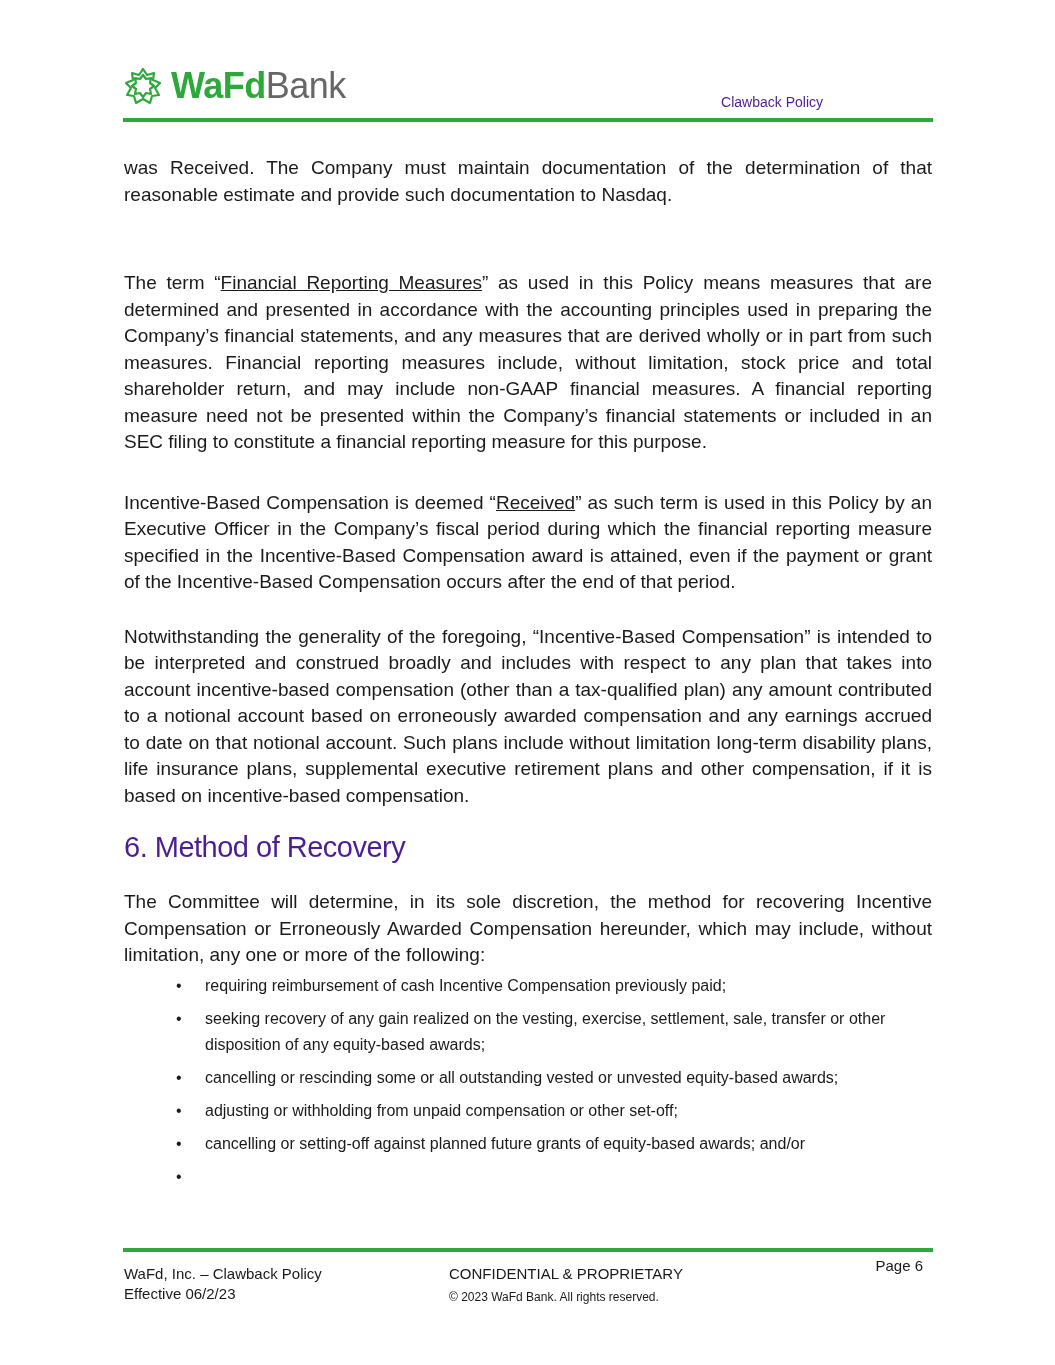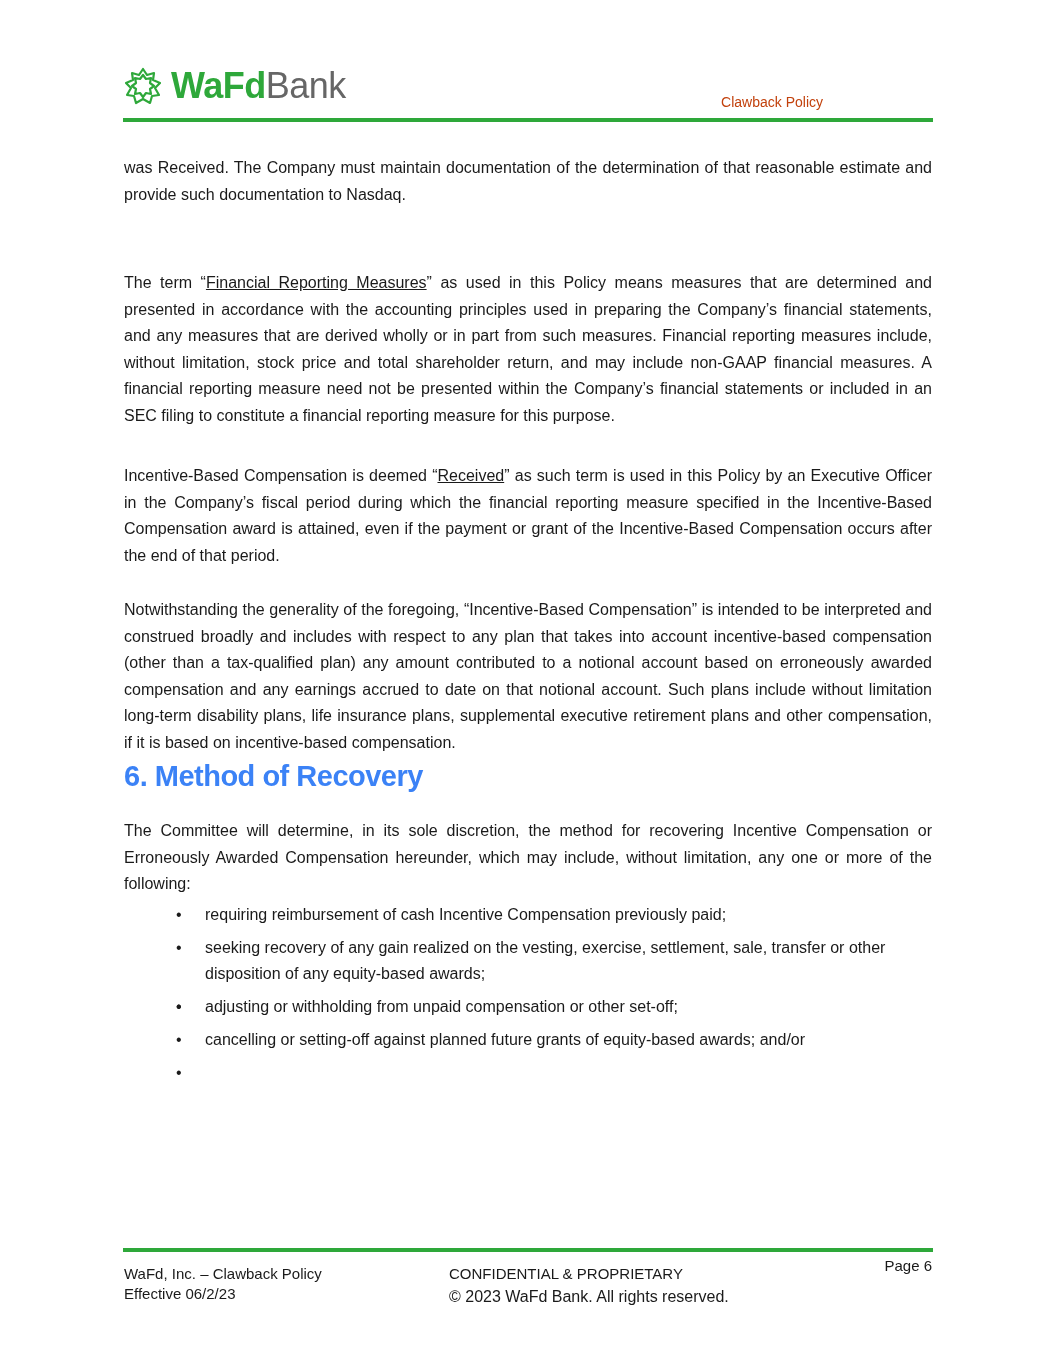--- a/index.html
+++ b/index.html
@@ -7,45 +7,45 @@
          font-family: "Liberation Sans", sans-serif; color: #1a1a1a; }
   .page { position: absolute; left: 0; top: 0; width: 1055px; height: 1365px; }
 
   
   .header { position: absolute; left: 123px; top: 64px; width: 810px; height: 60px; }
   .logo { position: absolute; left: 0; top: 2px; display: flex; align-items: center; }
   .logo-mark { width: 40px; height: 40px; }
   .logo-text { margin-left: 8px; font-size: 36px; line-height: 40px; letter-spacing: -0.5px; }
   .logo-wafd { color: #2ea83a; font-weight: bold; }
   .logo-bank { color: #666666; font-weight: normal; }
-  .header-title { position: absolute; right: 110px; top: 30px; font-size: 14px; color: #c2410c; }
+  .header-title { position: absolute; right: 110px; top: 30px; font-size: 14px; color: #4c1d95; }
   .header-rule { position: absolute; left: 0; top: 54px; width: 810px; height: 4px; background: #2ea83a; }
 
   
   .content { position: absolute; left: 124px; top: 155px; width: 808px; }
-  p.para { margin: 0; font-size: 16px; line-height: 26.5px; text-align: justify; }
+  p.para { margin: 0; font-size: 19px; line-height: 26.5px; text-align: justify; }
   .u { text-decoration: underline; }
   .gap-lg { height: 34px; }
   .gap-md { height: 28px; }
 
-  h2.section { margin: 0 0 0 0; font-size: 29px; font-weight: bold; line-height: 40px;
-               letter-spacing: -0.5px; color: #3b82f6; }
+  h2.section { margin: 18px 0 0 0; font-size: 29px; font-weight: normal; line-height: 40px;
+               letter-spacing: -0.5px; color: #4c1d95; }
 
   ul.bullets { list-style: none; margin: 4px 0 0 0; padding: 0; }
   ul.bullets li { position: relative; padding-left: 81px; font-size: 16px; line-height: 26.5px;
                   margin-bottom: 6.5px; text-align: left; }
   ul.bullets li .dot { position: absolute; left: 52px; top: 0; }
 
   
   .footer-rule { position: absolute; left: 123px; top: 1248px; width: 810px; height: 4px; background: #2ea83a; }
   .footer { position: absolute; left: 124px; top: 1256px; width: 808px; font-size: 15px; color: #1a1a1a; }
   .footer-left { position: absolute; left: 0; top: 8px; line-height: 20px; }
   .footer-center { position: absolute; left: 325px; top: 8px; line-height: 20px; }
-  .footer-center .small { font-size: 16px; margin-top: 3px; display: block; }
-  .footer-right { position: absolute; right: 0; top: 0; line-height: 20px; }
+  .footer-center .small { font-size: 12px; margin-top: 3px; display: block; }
+  .footer-right { position: absolute; right: 9px; top: 0; line-height: 20px; }
 </style>
 </head>
 <body>
 
 <div class="page">
 
   <div class="header">
     <div class="logo">
       <svg class="logo-mark" viewBox="0 0 40 40">
         <g fill="none" stroke="#2ea83a" stroke-width="2.2" stroke-linejoin="round">
@@ -74,21 +74,21 @@
     <p class="para">Notwithstanding the generality of the foregoing, “Incentive-Based Compensation” is intended to be interpreted and construed broadly and includes with respect to any plan that takes into account incentive-based compensation (other than a tax-qualified plan) any amount contributed to a notional account based on erroneously awarded compensation and any earnings accrued to date on that notional account. Such plans include without limitation long-term disability plans, life insurance plans, supplemental executive retirement plans and other compensation, if it is based on incentive-based compensation.</p>
 
     <h2 class="section">6.  Method of Recovery</h2>
     <div style="height:22px"></div>
 
     <p class="para">The Committee will determine, in its sole discretion, the method for recovering Incentive Compensation or Erroneously Awarded Compensation hereunder, which may include, without limitation, any one or more of the following:</p>
 
     <ul class="bullets">
       <li><span class="dot">•</span><span>requiring reimbursement of cash Incentive Compensation previously paid;</span></li>
       <li><span class="dot">•</span><span>seeking recovery of any gain realized on the vesting, exercise, settlement, sale, transfer or other disposition of any equity-based awards;</span></li>
-      <li><span class="dot">•</span></li>
+      <li><span class="dot">•</span><span>cancelling or rescinding some or all outstanding vested or unvested equity-based awards;</span></li>
       <li><span class="dot">•</span><span>adjusting or withholding from unpaid compensation or other set-off;</span></li>
       <li><span class="dot">•</span><span>cancelling or setting-off against planned future grants of equity-based awards; and/or</span></li>
       <li><span class="dot">•</span></li>
     </ul>
   </div>
 
   <div class="footer-rule"></div>
   <div class="footer">
     <div class="footer-left">
       <div>WaFd, Inc. – Clawback Policy</div>

